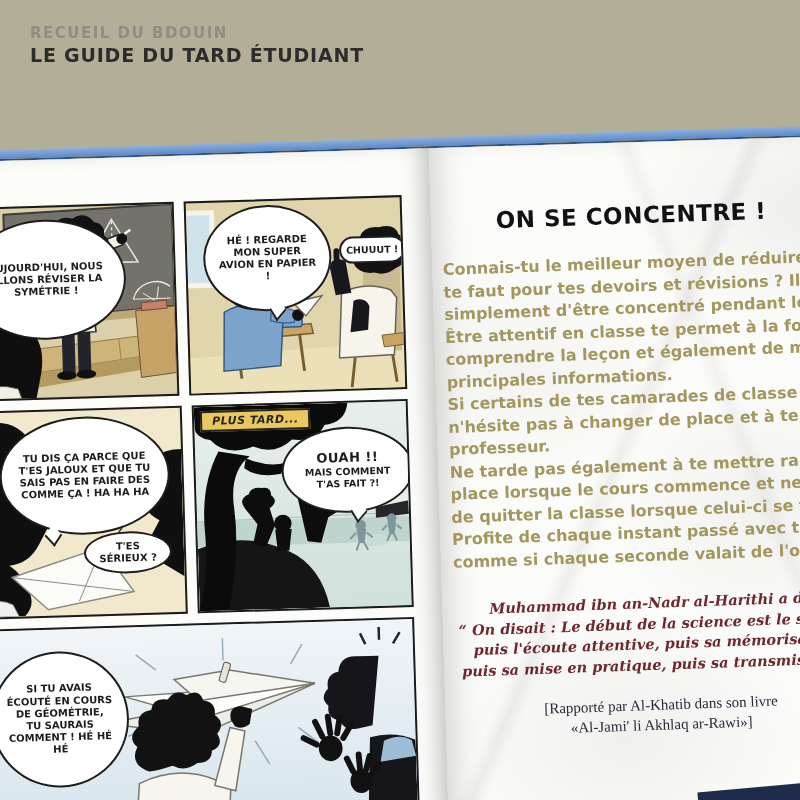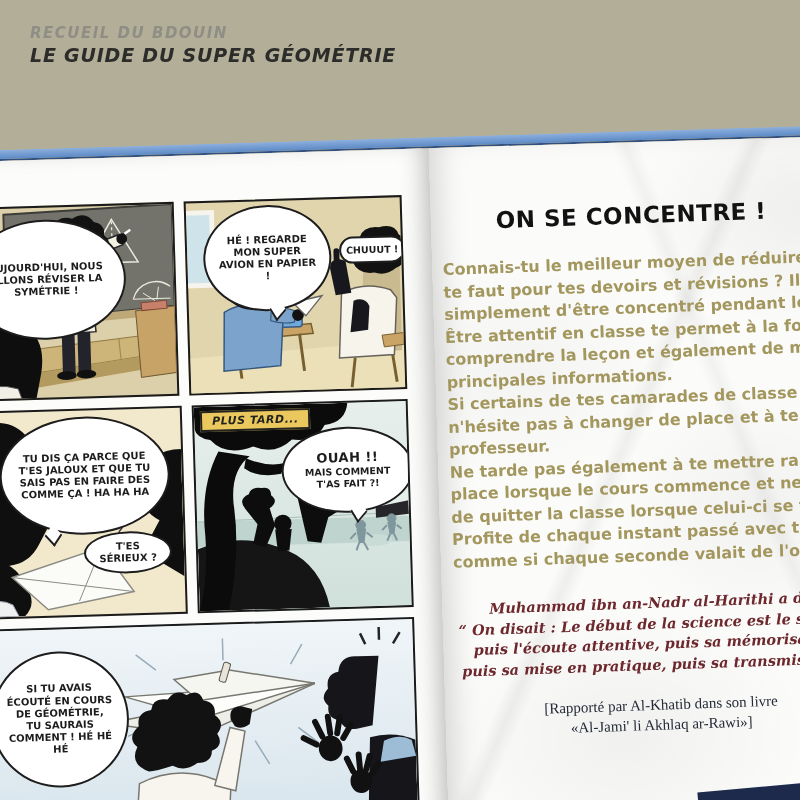--- a/index.html
+++ b/index.html
@@ -2,21 +2,21 @@
 <html><head>
 <meta charset="utf-8">
 <style>
   html,body{margin:0;padding:0;}
   body{
     width:800px;height:800px;overflow:hidden;position:relative;
     background:#b3ae98;
     font-family:"DejaVu Sans","Liberation Sans",sans-serif;
   }
   
-  .header{position:absolute;left:30px;top:24px;z-index:20;font-style:italic;}
+  .header{position:absolute;left:30px;top:24px;z-index:20;}
   .brand-series{font-size:15px;font-weight:bold;letter-spacing:1.5px;color:#8e8e85;}
   .brand-title{font-size:19px;font-weight:bold;letter-spacing:.8px;color:#2c2c2a;margin-top:2px;}
 
   
   .book{position:absolute;left:-40px;top:150px;width:920px;height:720px;
         transform:rotate(-1.7deg);transform-origin:40px 0;}
   .cover-top{position:absolute;top:0;left:0;right:0;height:9px;
         background:linear-gradient(#8db0de,#5d8ac6);border-bottom:2px solid #33517e;border-radius:2px;}
   .pages{position:absolute;top:11px;left:0;right:0;bottom:0;display:flex;}
   .page-left{width:468px;background:#fcfcfb;position:relative;overflow:hidden;
@@ -75,21 +75,21 @@
         font-family:"DejaVu Serif","Liberation Serif",serif;font-style:italic;font-weight:bold;
         font-size:14.5px;line-height:20.5px;color:#6d282d;}
   .rp-ref{margin-top:20px;width:406px;text-align:center;
         font-family:"Liberation Serif","DejaVu Serif",serif;font-size:15px;line-height:20px;color:#262b38;}
 </style>
 </head>
 <body>
 
 <div class="header">
   <div class="brand-series">RECUEIL DU BDOUIN</div>
-  <div class="brand-title">LE GUIDE DU SUPER GÉOMÉTRIE</div>
+  <div class="brand-title">LE GUIDE DU TARD ÉTUDIANT</div>
 </div>
 
 <div class="book">
   <div class="cover-top"></div>
   <div class="pages">
 
     <div class="page-left">
       <div class="comic">
 
         <div class="row">

